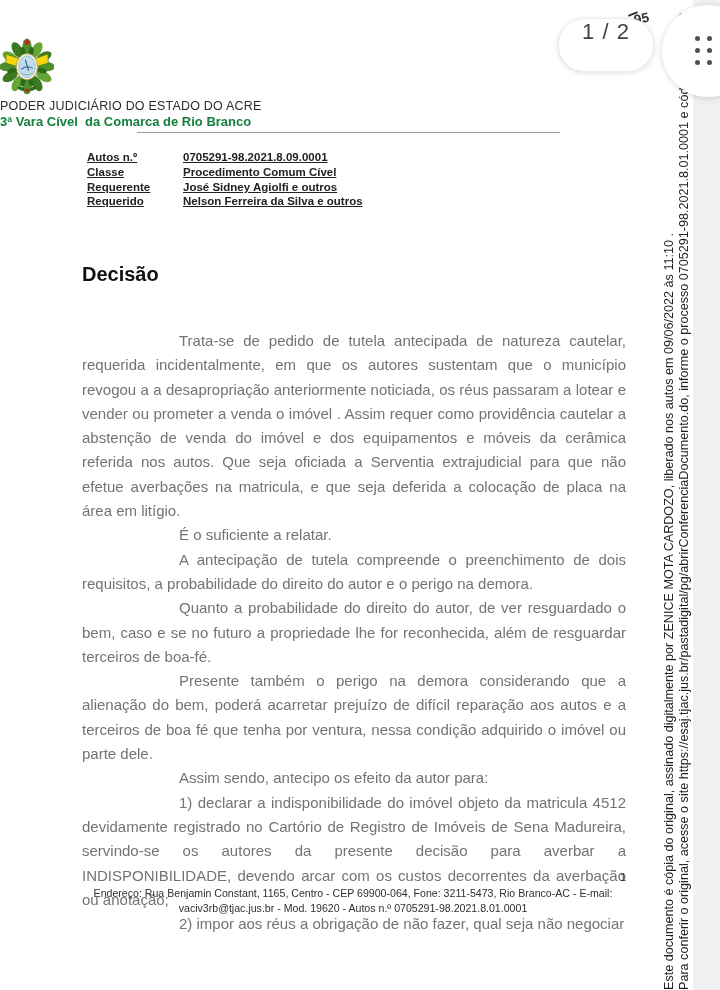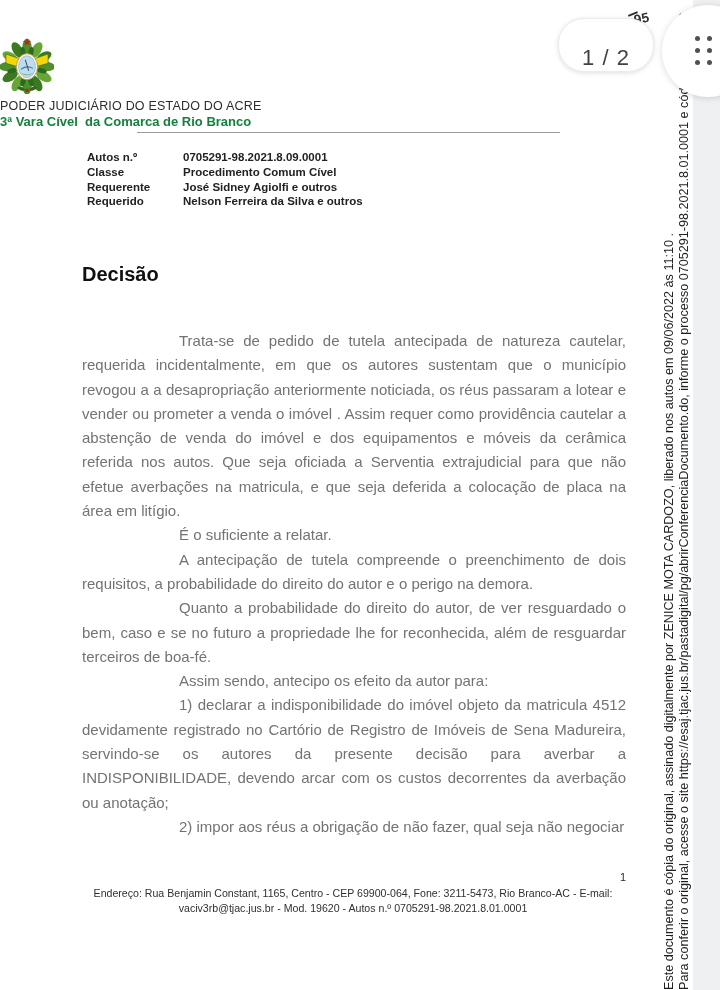--- a/index.html
+++ b/index.html
@@ -16,21 +16,21 @@
   .side-note.col2{left:678px;}
 
   
   .doc-header{position:absolute;left:0;top:36px;width:706px;z-index:1;}
   .coat{display:inline-block;}
   .org-line1{font-size:12.5px;color:#2d2d2d;margin-top:1px;letter-spacing:.2px;}
   .org-line2{font-size:13px;font-weight:bold;color:#15803d;margin-top:1px;white-space:pre;}
   .header-rule{position:absolute;left:137px;top:132px;width:423px;height:1px;background:#9b9b9b;z-index:1;}
 
   
-  .fields{position:absolute;left:87px;top:150px;font-size:11.5px;font-weight:bold;color:#222;z-index:1;}
+  .fields{position:absolute;left:87px;top:150px;font-size:11.5px;font-weight:bold;color:#222;z-index:1;text-decoration:underline;}
   .field-row{display:flex;line-height:14.8px;}
   .field-label{width:96px;}
   .field-value{white-space:pre;}
 
   
   .doc-title{position:absolute;left:82px;top:263px;width:544px;text-align:left;
              font-size:20px;font-weight:bold;color:#111;z-index:1;}
   .doc-body{position:absolute;left:82px;top:329px;width:544px;font-size:15px;line-height:24.3px;
             text-align:justify;color:#737373;z-index:1;}
   .doc-body p{margin:0;text-indent:97px;}
@@ -41,21 +41,21 @@
   .doc-footer{position:absolute;left:28px;top:886px;width:650px;text-align:center;
               font-size:10.6px;line-height:14.5px;color:#303030;z-index:1;}
 
   
   .stamp{position:absolute;left:634px;top:11px;font-size:13.5px;font-weight:bold;color:#333;
          transform:rotate(-12deg);z-index:2;}
   .stamp-stroke{position:absolute;left:628px;top:13px;width:10px;height:2.2px;background:#2f2f2f;
                 transform:rotate(-22deg);z-index:2;}
   .page-pill{position:absolute;left:558px;top:18px;width:94px;height:52px;border-radius:26px;
              background:#fff;border:1px solid #ececec;box-shadow:0 1px 5px rgba(0,0,0,.13);
-             display:flex;align-items:flex-end;justify-content:center;z-index:3;}
+             display:flex;align-items:flex-start;justify-content:center;z-index:3;}
   .page-pill span{font-size:22px;color:#3f4347;letter-spacing:1px;}
   .grid-button{position:absolute;left:662px;top:5px;width:92px;height:92px;border-radius:50%;
                background:#fff;box-shadow:0 1px 6px rgba(0,0,0,.15);z-index:3;cursor:pointer;}
   .dots{position:absolute;left:33px;top:31px;display:grid;grid-template-columns:5px 5px;
         grid-template-rows:5px 5px 5px;column-gap:6.5px;row-gap:7px;}
   .dots i{width:5px;height:5px;border-radius:50%;background:#4d5156;display:block;}
 </style>
 </head>
 <body>
 
@@ -125,20 +125,21 @@
       <span class="field-value">Nelson Ferreira da Silva e outros</span>
     </div>
   </div>
 
   <div class="doc-title">Decisão</div>
   <div class="doc-body">
     <p>Trata-se de pedido de tutela antecipada de natureza cautelar, requerida incidentalmente,  em que os autores sustentam que o município revogou a a desapropriação anteriormente noticiada,  os réus passaram a lotear e vender ou prometer a venda o imóvel . Assim requer como providência cautelar a abstenção de venda do imóvel e dos equipamentos e móveis da cerâmica referida nos autos. Que seja oficiada a Serventia extrajudicial para que não efetue averbações na matricula, e que seja deferida a colocação de placa na área em litígio.</p>
     <p>É o suficiente a relatar.</p>
     <p>A antecipação de tutela compreende o preenchimento de dois requisitos, a probabilidade do direito do autor e o perigo na demora.</p>
     <p>Quanto a probabilidade do direito do autor, de ver resguardado o bem, caso e se no futuro a propriedade lhe for reconhecida, além de resguardar terceiros de boa-fé.</p>
+    <p>Presente também o perigo na demora considerando que a alienação do bem, poderá acarretar prejuízo de difícil reparação aos autos e a terceiros de boa fé que tenha por ventura, nessa condição adquirido o imóvel ou parte dele.</p>
     <p>Assim sendo, antecipo os efeito da autor para:</p>
     <p>1) declarar a indisponibilidade do imóvel objeto da matricula 4512 devidamente registrado no Cartório de Registro de Imóveis de Sena Madureira, servindo-se os autores da presente decisão para averbar a INDISPONIBILIDADE, devendo arcar com os custos decorrentes da averbação ou anotação;</p>
     <p>2) impor aos réus a obrigação de não fazer, qual seja não negociar</p>
   </div>
 
   <div class="page-num">1</div>
   <div class="doc-footer">
     <div>Endereço: Rua Benjamin Constant, 1165, Centro - CEP 69900-064, Fone: 3211-5473, Rio Branco-AC - E-mail:</div>
     <div>vaciv3rb@tjac.jus.br - Mod. 19620 - Autos n.º 0705291-98.2021.8.01.0001</div>
   </div>

